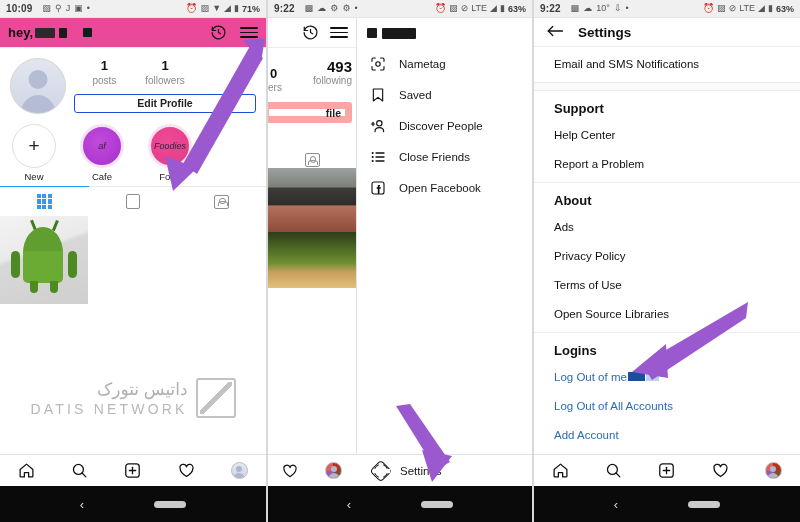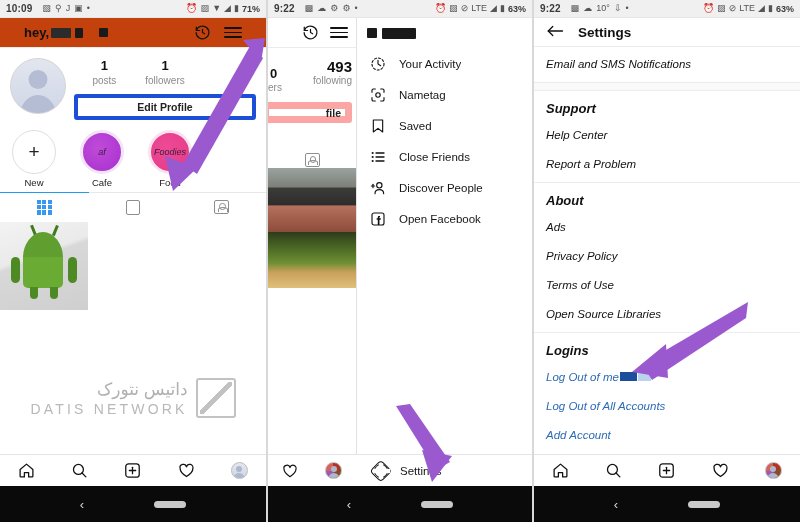--- a/index.html
+++ b/index.html
@@ -30,21 +30,21 @@
   }
   .sb-time { font-weight: 700; font-size: 10px; margin-right: 6px; letter-spacing: .2px; }
   .sb-left { display:flex; align-items:center; gap:4px; flex:1; }
   .sb-right { display:flex; align-items:center; gap:3px; font-size:9px; }
   .sb-ico { font-size: 9px; color:#555; line-height:1; display:inline-block; }
   .sb-batt { font-weight: 600; font-size: 9px; }
 
   
   .appbar {
     height: 30px; display:flex; align-items:center;
-    padding: 0 24px; background:#c2410c;
+    padding: 0 8px; background:#ec4899;
     border-bottom: 1px solid #ececec;
     position: relative;
   }
   .username { font-weight: 700; font-size: 13px; color:#111; display:flex; align-items:center; gap:2px;}
   .redact { display:inline-block; background:#1a1a1a; height:10px; border-radius:1px; }
   .redact.r1 { width: 20px; background:#2b2b2b; }
   .redact.r2 { width: 8px; margin-left:2px;}
   .redact.sq { width: 9px; height: 9px; margin-left: 14px; }
   .appbar-actions { margin-left:auto; display:flex; align-items:center; gap:12px; }
   .icon-btn { width:20px; height:20px; display:flex; align-items:center; justify-content:center; color:#111; }
@@ -67,22 +67,22 @@
   .avatar-big::after {
     content:""; position:absolute; left:50%; bottom:-12px; transform:translateX(-50%);
     width:38px; height:30px; border-radius:50% 50% 0 0 / 80% 80% 0 0; background:#b4bdd4;
   }
   .stats { flex:1; }
   .stat-row { display:flex; }
   .stat { flex:1; text-align:center; }
   .stat .num { font-weight:700; font-size:13px; color:#111; line-height:1.2;}
   .stat .lbl { font-size:10px; color:#8a8a8a; margin-top:1px;}
   .edit-btn {
-    margin-top:8px; height:26px;
-    border:4px solid #1d4ed8; border-radius:3px;
+    margin-top:8px; height:19px;
+    border:1px solid #1d4ed8; border-radius:3px;
     display:flex; align-items:center; justify-content:center;
     font-size:10.5px; font-weight:700; color:#222; background:#fff;
   }
 
   
   .highlights { display:flex; padding:6px 10px 4px 10px; gap:20px; }
   .hl { width:48px; text-align:center; }
   .hl-circle {
     width:44px; height:44px; border-radius:50%;
     border:1px solid #dedede; margin:0 auto;
@@ -203,21 +203,21 @@
       linear-gradient(180deg,#2e3b1c 0%,#4d6b25 30%,#6d8f33 55%,#c9a05a 72%,#e0c07c 100%); }
   .peek .pk-bottomnav { position:absolute; left:0; right:0; bottom:0; height:32px;
       border-top:1px solid #e4e4e4; display:flex; align-items:center; justify-content:space-around; }
 
   
   .settings-head { height:28px; display:flex; align-items:center; gap:14px; padding:0 12px; background:#fff; }
   .settings-title { font-size:13.5px; font-weight:700; color:#111; }
   .back-arrow { font-size:15px; color:#111; line-height:1; }
   .sep { height:1px; background:#ececec; margin:0; }
   .group { padding: 2px 0 4px 0; }
-  .srow { height:29px; display:flex; align-items:center; padding:0 12px; font-size:11.5px; color:#111;font-style:italic; }
+  .srow { height:29px; display:flex; align-items:center; padding:0 20px; font-size:11.5px; color:#111; }
   .srow.hdr { font-weight:700; font-size:13px; height:27px; padding-top:4px; }
   .srow.link { color:#2c6bb3; }
   .gap { height:9px; background:#fafafa; border-top:1px solid #ececec; border-bottom:1px solid #ececec; }
   .redact-blue { display:inline-block; height:9px; margin-left:1px; }
   .rb1 { width:17px; background:#1b4f9c; }
   .rb2 { width:13px; background:#bcd3ee; }
 
   
   .arrow { position:absolute; pointer-events:none; }
 </style>
@@ -439,77 +439,68 @@
         <div class="nav-avatar photo"></div>
       </div>
     </div>
 
     <div class="drawer">
       <div class="drawer-head">
         <span class="redact a"></span>
         <span class="redact b"></span>
       </div>
 
-      <div class="menu-item">
-        <span class="menu-ico">
-          <svg width="16" height="16" viewBox="0 0 24 24" fill="none" stroke="#111" stroke-width="1.7" stroke-linecap="round" stroke-dasharray="3 3">
-              <circle cx="12" cy="12" r="9"></circle>
-              <polyline points="12,6.5 12,12 16,14.5" stroke-dasharray="0"></polyline>
-            </svg>
-        </span>
-        <span class="menu-label">Your Activity</span>
-      </div>
 
       <div class="menu-item">
         <span class="menu-ico">
           <svg width="16" height="16" viewBox="0 0 24 24" fill="none" stroke="#111" stroke-width="1.7" stroke-linecap="round">
             <path d="M3 8V5a2 2 0 0 1 2-2h3M16 3h3a2 2 0 0 1 2 2v3M21 16v3a2 2 0 0 1-2 2h-3M8 21H5a2 2 0 0 1-2-2v-3"></path>
             <circle cx="12" cy="12" r="3.3"></circle>
             </svg>
         </span>
         <span class="menu-label">Nametag</span>
       </div>
 
       <div class="menu-item">
         <span class="menu-ico">
           <svg width="16" height="16" viewBox="0 0 24 24" fill="none" stroke="#111" stroke-width="1.7" stroke-linejoin="round">
               <path d="M5 3h14v18l-7-5.5L5 21z"></path>
             </svg>
         </span>
         <span class="menu-label">Saved</span>
+      </div>
+
+      <div class="menu-item">
+        <span class="menu-ico">
+          <svg width="16" height="16" viewBox="0 0 24 24" fill="none" stroke="#111" stroke-width="1.7" stroke-linecap="round">
+            <circle cx="14" cy="8" r="4"></circle>
+              <path d="M7.5 20.5c0-3.6 2.9-6 6.5-6s6.5 2.4 6.5 6"></path>
+            <line x1="2" y1="9" x2="7" y2="9"></line>
+              <line x1="4.5" y1="6.5" x2="4.5" y2="11.5"></line>
+            </svg>
+        </span>
+        <span class="menu-label">Discover People</span>
       </div>
 
       <div class="menu-item">
         <span class="menu-ico">
           <svg width="16" height="16" viewBox="0 0 24 24" stroke="#111" stroke-width="1.9" stroke-linecap="round">
             <circle cx="4" cy="6" r="1.6" fill="#111" stroke="none"></circle>
               <circle cx="4" cy="12" r="1.6" fill="#111" stroke="none"></circle>
               <circle cx="4" cy="18" r="1.6" fill="#111" stroke="none"></circle>
             <line x1="9" y1="6" x2="21" y2="6"></line>
               <line x1="9" y1="12" x2="21" y2="12"></line>
               <line x1="9" y1="18" x2="21" y2="18"></line>
             </svg>
         </span>
         <span class="menu-label">Close Friends</span>
       </div>
 
       <div class="menu-item">
         <span class="menu-ico">
-          <svg width="16" height="16" viewBox="0 0 24 24" fill="none" stroke="#111" stroke-width="1.7" stroke-linecap="round">
-            <circle cx="14" cy="8" r="4"></circle>
-              <path d="M7.5 20.5c0-3.6 2.9-6 6.5-6s6.5 2.4 6.5 6"></path>
-            <line x1="2" y1="9" x2="7" y2="9"></line>
-              <line x1="4.5" y1="6.5" x2="4.5" y2="11.5"></line>
-            </svg>
-        </span>
-        <span class="menu-label">Discover People</span>
-      </div>
-
-      <div class="menu-item">
-        <span class="menu-ico">
           <svg width="16" height="16" viewBox="0 0 24 24" fill="none" stroke="#111" stroke-width="1.7">
               <rect x="3" y="3" width="18" height="18" rx="3"></rect>
               <path d="M15 7.5h-1.6c-1 0-1.7.7-1.7 1.7V11H10v2.3h1.7V21h2.5v-7.7h1.8l.3-2.3h-2.1V9.6c0-.3.2-.5.6-.5H15z" fill="#111" stroke="none"></path>
             </svg>
         </span>
         <span class="menu-label">Open Facebook</span>
       </div>
     </div>
 
     <div class="settings-row">

